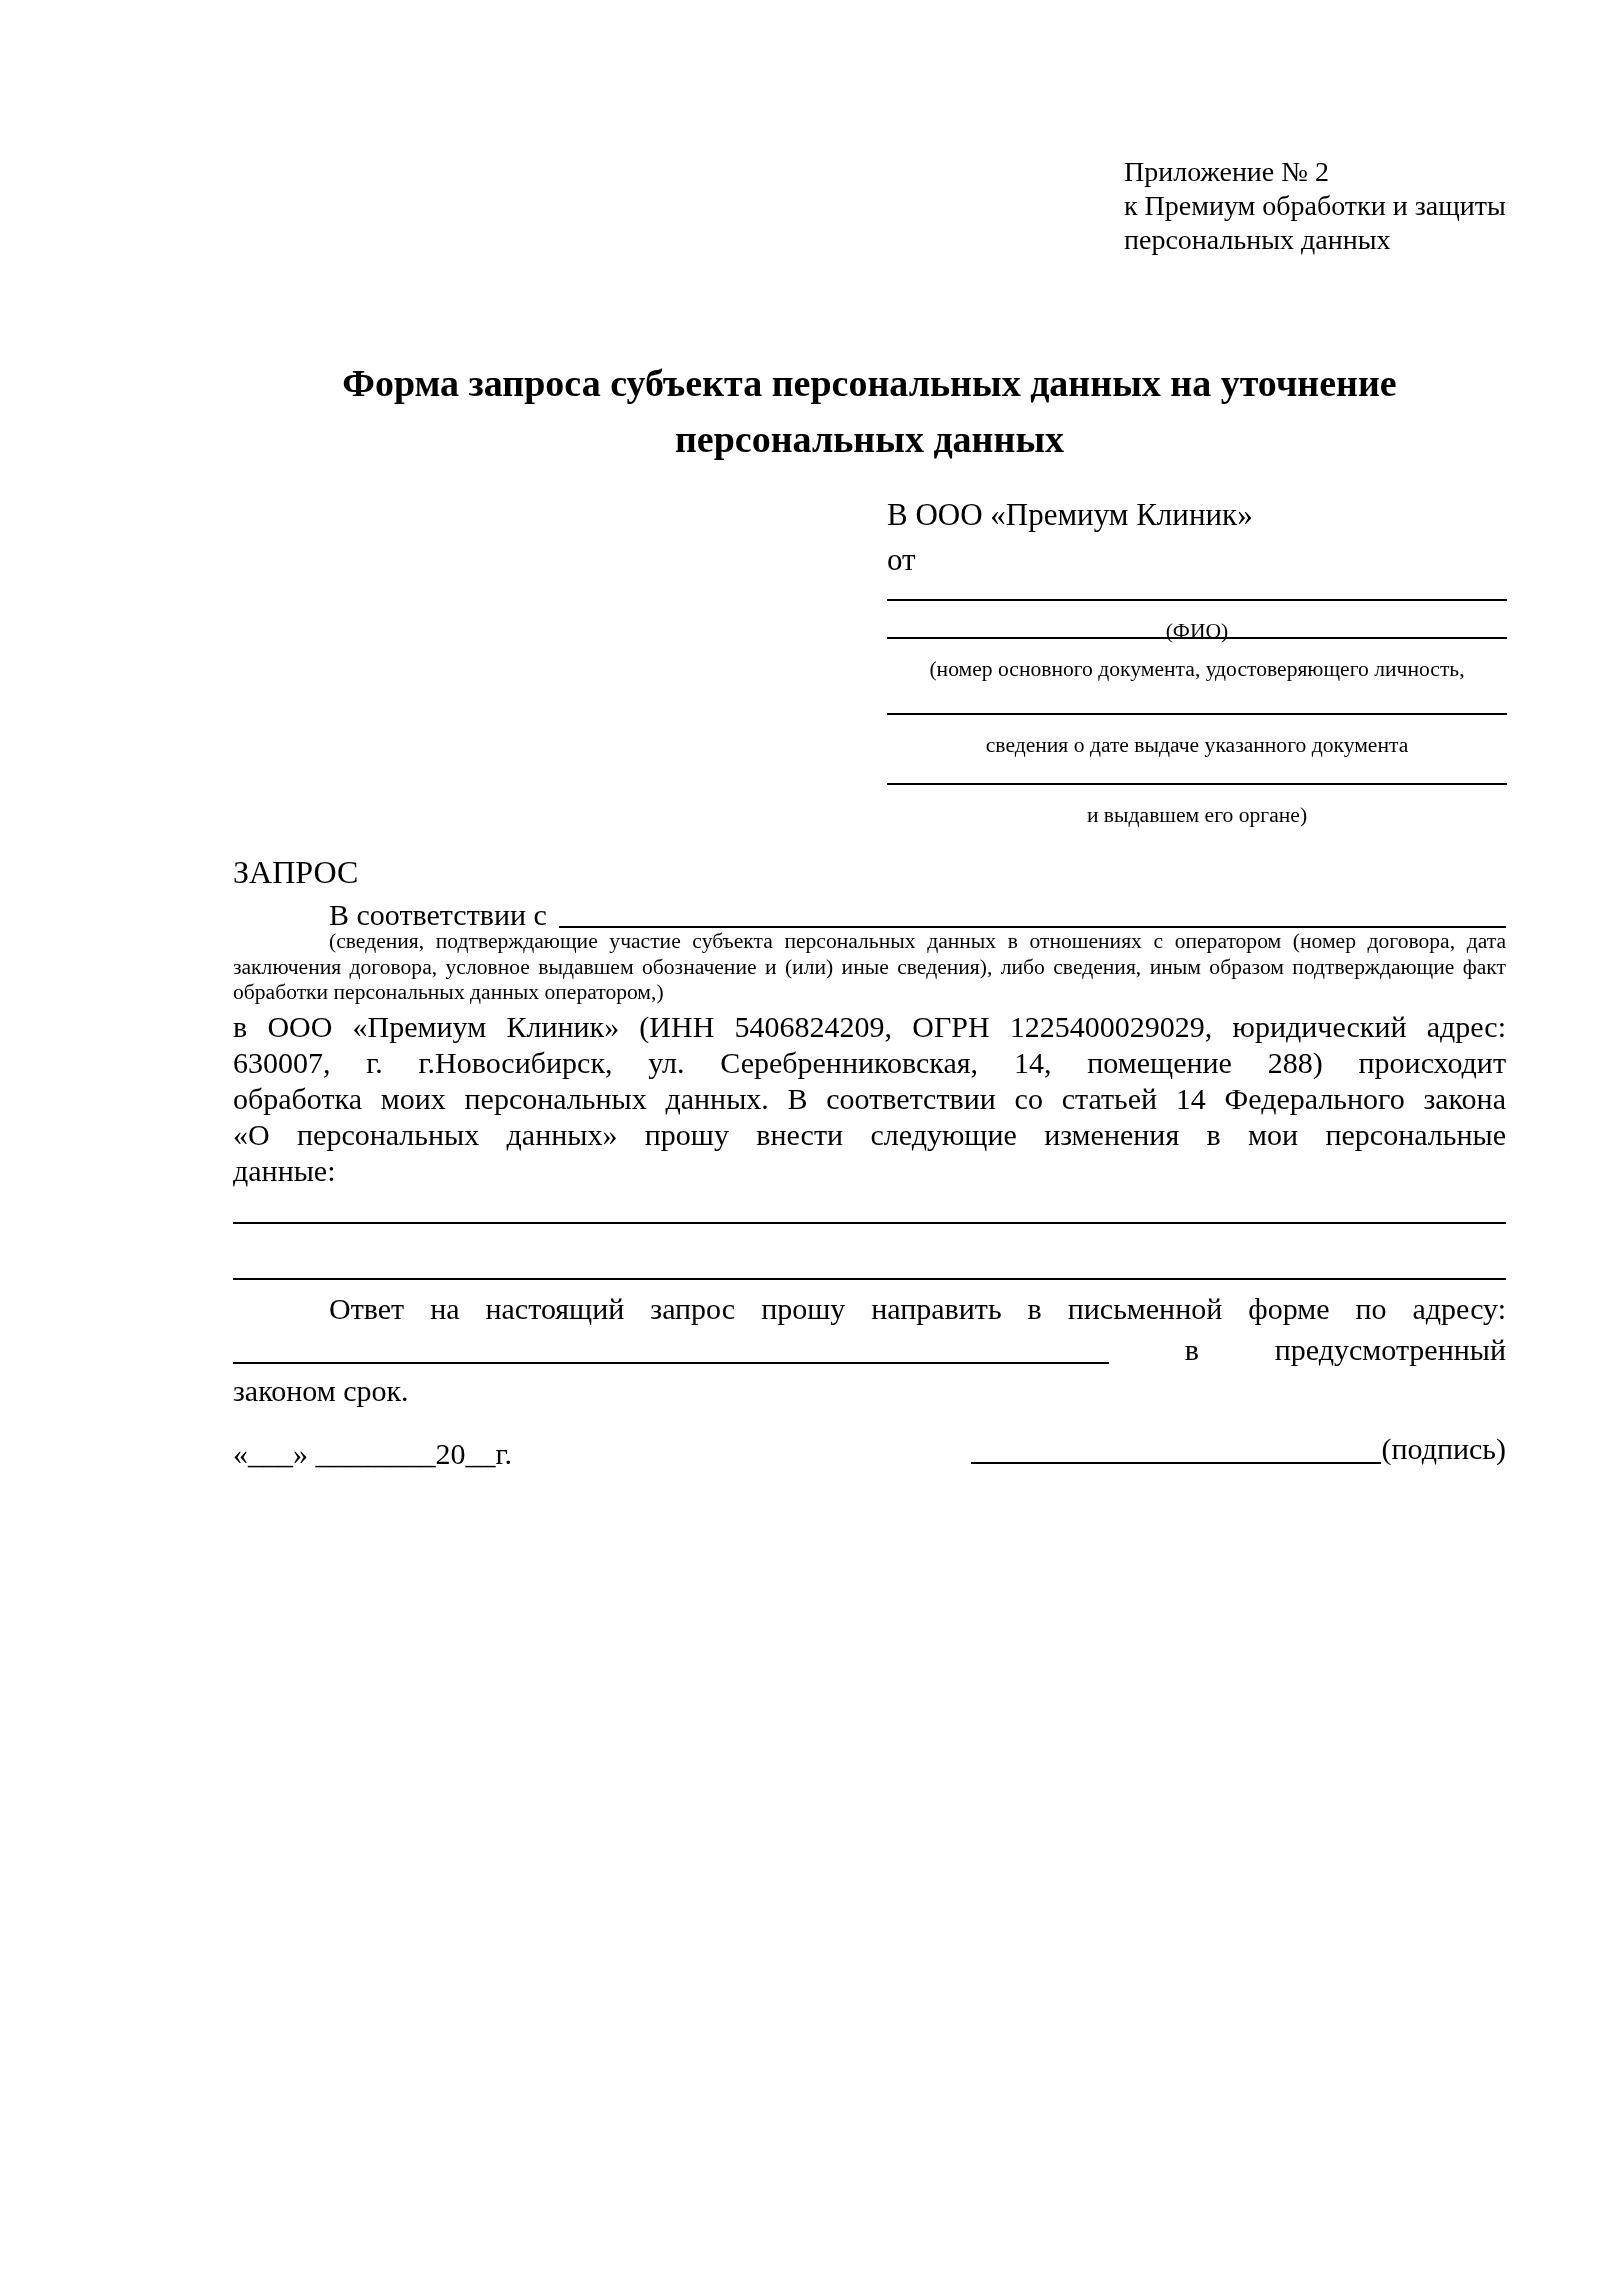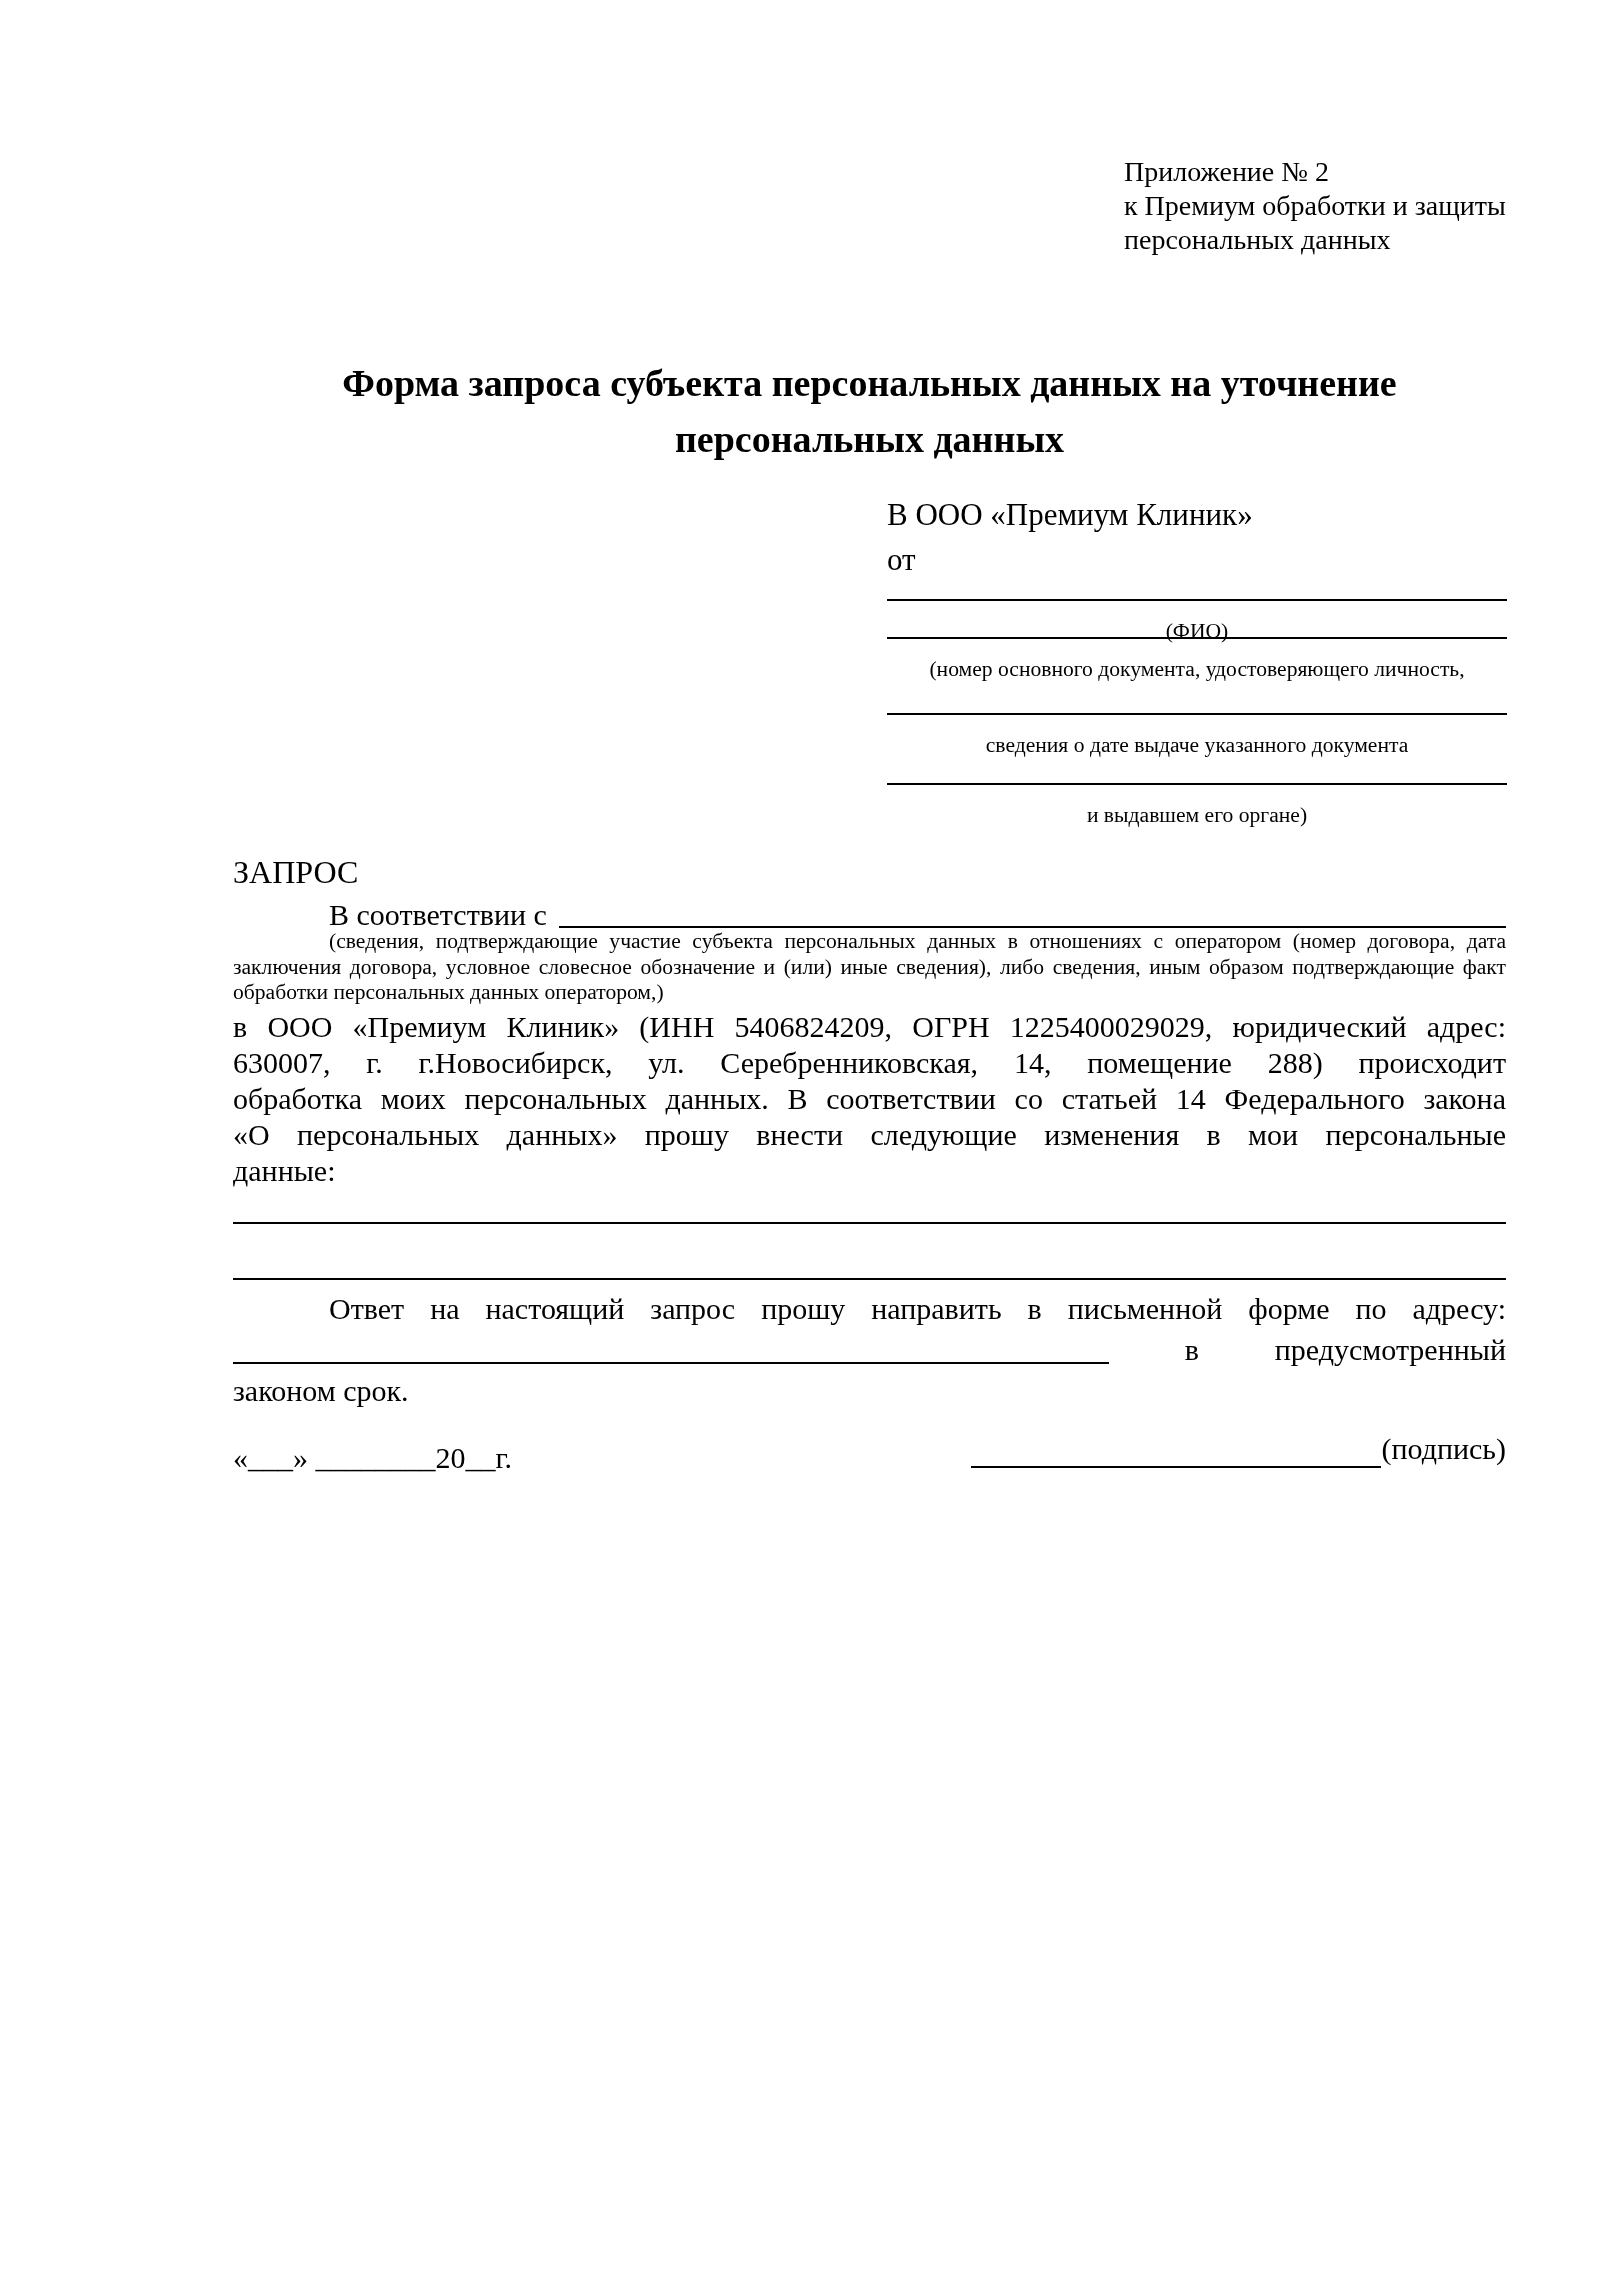--- a/index.html
+++ b/index.html
@@ -141,21 +141,21 @@
     position: absolute;
     left: 233px;
     top: 1429px;
     width: 1273px;
     display: flex;
     justify-content: space-between;
     align-items: baseline;
     font-size: 30px;
     line-height: 39px;
   }
-  .sig { display: inline-flex; align-items: flex-end; }
+  .sig { display: inline-flex; align-items: center; }
   .sig-line {
     display: inline-block;
     width: 410px;
     height: 29px;
     border-bottom: 2.9px solid #000;
   }
 </style>
 </head>
 <body>
 
@@ -199,21 +199,21 @@
 
   <div class="zapros">ЗАПРОС</div>
 
   <div class="intro-row">
     <span class="intro-lead">В соответствии с</span>
     <span class="intro-blank"></span>
   </div>
 
   <div class="note">
     <div class="just indent">(сведения, подтверждающие участие субъекта персональных данных в отношениях с оператором (номер договора, дата</div>
-    <div class="just">заключения договора, условное словесное обозначение и (или) иные сведения), либо сведения, иным образом подтверждающие факт</div>
+    <div class="just">заключения договора, условное выдавшем обозначение и (или) иные сведения), либо сведения, иным образом подтверждающие факт</div>
     <div>обработки персональных данных оператором,)</div>
   </div>
 
   <div class="body-par">
     <div class="just">в ООО «Премиум Клиник» (ИНН 5406824209, ОГРН 1225400029029, юридический адрес:</div>
     <div class="just">630007, г. г.Новосибирск, ул. Серебренниковская, 14, помещение 288) происходит</div>
     <div class="just">обработка моих персональных данных. В соответствии со статьей 14 Федерального закона</div>
     <div class="just">«О персональных данных» прошу внести следующие изменения в мои персональные</div>
     <div>данные:</div>
   </div>

